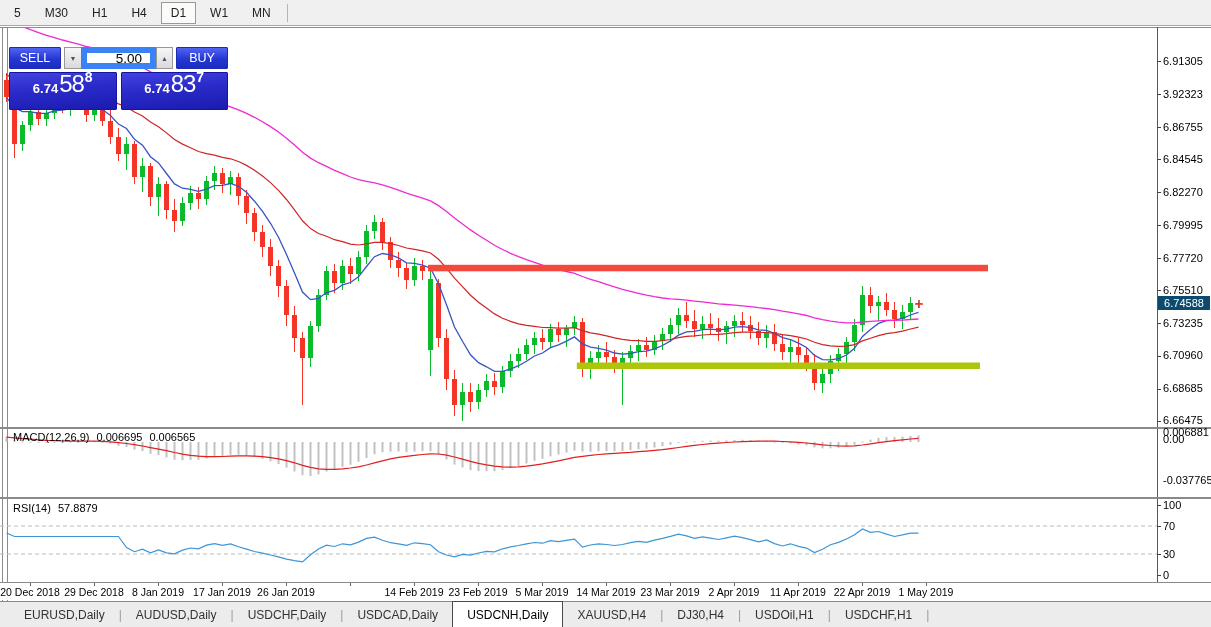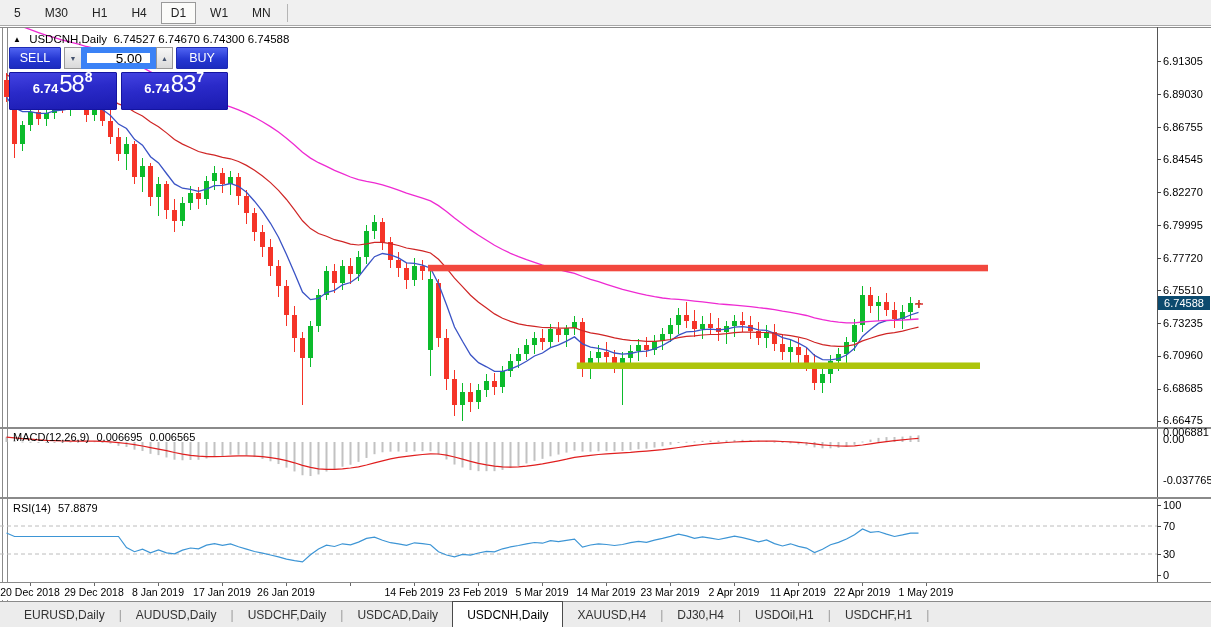--- a/index.html
+++ b/index.html
@@ -77,25 +77,20 @@
     </div>
 
   <div class="vline" style="left:2px;top:27px;width:1px;height:574px;"></div>
   <div class="vline" style="left:7px;top:27px;width:1px;height:574px;"></div>
   <div class="hline" style="left:0;top:27px;width:1211px;height:1px;"></div>
   <div class="vline" style="left:1157px;top:27px;width:1px;height:556px;background:#555;"></div>
   <div class="hline" style="left:0;top:427px;width:1211px;height:2px;"></div>
   <div class="hline" style="left:0;top:497px;width:1211px;height:2px;"></div>
   <div class="hline" style="left:0;top:582px;width:1211px;height:1px;"></div>
 
-  <div class="chart-header">
-    <span class="tri">▲</span>
-    <span>USDCNH,Daily</span>&nbsp;
-    <span>6.74527 6.74670 6.74300 6.74588</span>
-  </div>
 
   <div class="trade">
     <div class="trade-row1">
       <div class="btn-blue sell-btn">SELL</div>
       <div class="spin down">
           <span>▼</span>
         </div>
       <div class="vol-field">5.00</div>
       <div class="spin">
           <span>▲</span>
@@ -485,21 +480,21 @@
   </div>
   <div class="ind-header" style="top:502px">
     <span>RSI(14)</span>
     <span>57.8879</span>
   </div>
 
   <div id="price-axis">
       <div class="axis-tick" style="top: 61.1159px;"></div>
       <div class="axis-label" style="top: 54.6159px;">6.91305</div>
       <div class="axis-tick" style="top: 94.087px;"></div>
-      <div class="axis-label" style="top: 87.587px;">6.89030</div>
+      <div class="axis-label" style="top: 87.587px;">3.92323</div>
       <div class="axis-tick" style="top: 127.058px;"></div>
       <div class="axis-label" style="top: 120.558px;">6.86755</div>
       <div class="axis-tick" style="top: 159.087px;"></div>
       <div class="axis-label" style="top: 152.587px;">6.84545</div>
       <div class="axis-tick" style="top: 192.058px;"></div>
       <div class="axis-label" style="top: 185.558px;">6.82270</div>
       <div class="axis-tick" style="top: 225.029px;"></div>
       <div class="axis-label" style="top: 218.529px;">6.79995</div>
       <div class="axis-tick" style="top: 258px;"></div>
       <div class="axis-label" style="top: 251.5px;">6.77720</div>

